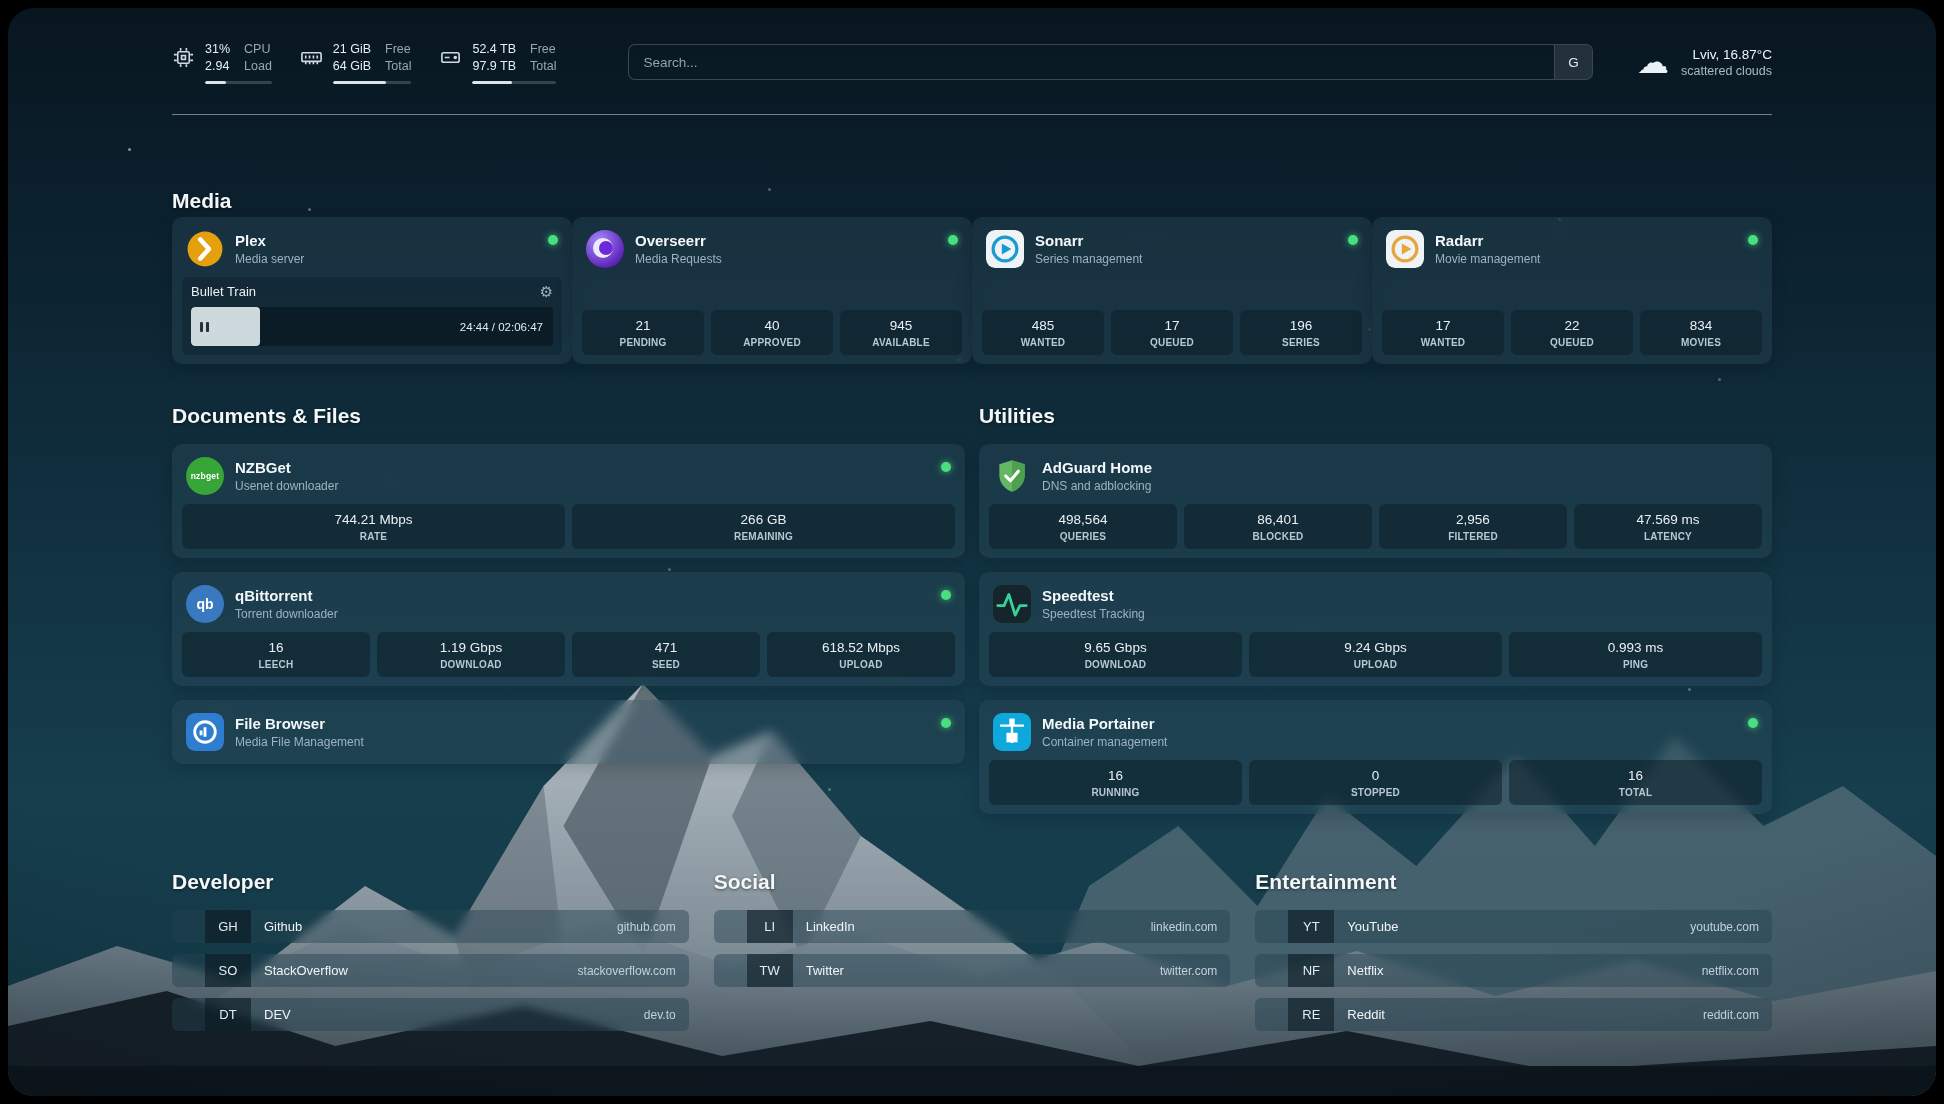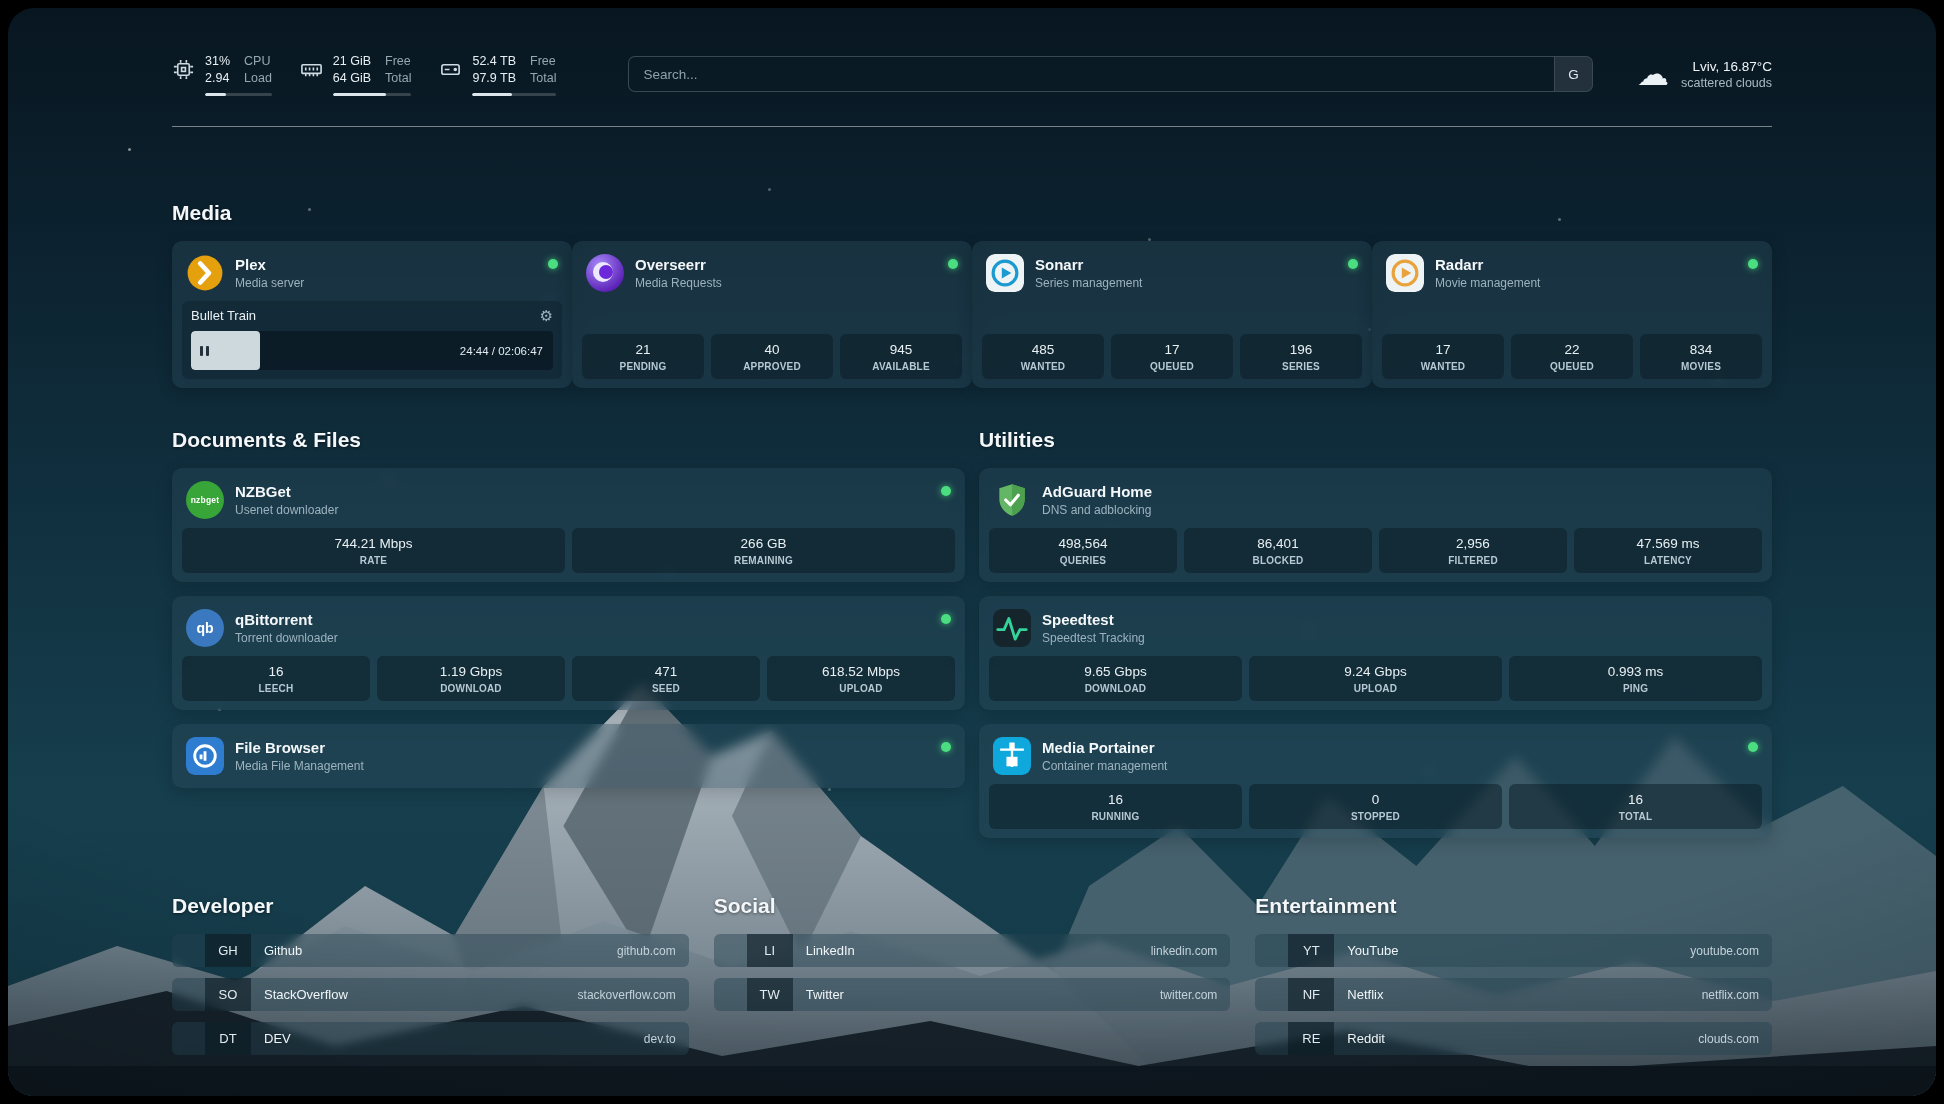--- a/index.html
+++ b/index.html
@@ -14,21 +14,21 @@
       830px 210px rgba(255,255,255,.4), 1020px 90px rgba(255,255,255,.3), 1240px 180px rgba(255,255,255,.4),
       1430px 70px rgba(255,255,255,.35), 1590px 230px rgba(255,255,255,.3), 260px 330px rgba(255,255,255,.35),
       540px 420px rgba(255,255,255,.3), 760px 520px rgba(255,255,255,.35), 980px 380px rgba(255,255,255,.3),
       1180px 480px rgba(255,255,255,.35), 1380px 400px rgba(255,255,255,.3), 1560px 540px rgba(255,255,255,.35),
       90px 560px rgba(255,255,255,.3), 700px 640px rgba(255,255,255,.3), 1300px 620px rgba(255,255,255,.3); }
   .vignette { position:absolute; inset:0; pointer-events:none;
     background:radial-gradient(120% 95% at 50% 38%, rgba(0,0,0,0) 55%, rgba(0,0,0,.38) 100%); }
   .content { position:relative; z-index:3; padding:0 164px; }
 
   
-  .topbar { display:flex; align-items:center; margin-top:40px; height:52px; }
+  .topbar { display:flex; align-items:center; margin-top:28px; height:52px; }
   .res-widget { display:flex; align-items:flex-start; gap:10px; margin-right:28px; }
   .res-icon { width:23px; height:23px; color:#cfdbe2; margin-top:5px; }
   .res-icon svg { width:100%; height:100%; }
   .res-body { display:flex; flex-direction:column; }
   .res-cols { display:flex; gap:14px; }
   .res-col { display:flex; flex-direction:column; }
   .res-val { font-size:12.5px; color:#e8eff3; line-height:1.4; }
   .res-label { font-size:12.5px; color:#94a8b2; line-height:1.4; }
   .res-bar { margin-top:5px; height:3px; border-radius:2px; background:rgba(255,255,255,.18); overflow:hidden; }
   .res-fill { height:100%; background:#dde6ea; border-radius:2px; }
@@ -44,21 +44,21 @@
   .weather-icon { font-size:32px; color:#eaf1f5; line-height:1; }
   .weather-text { display:flex; flex-direction:column;text-align:right; }
   .weather-loc { font-size:13.5px; color:#f0f5f8; }
   .weather-cond { font-size:12.5px; color:#a8bbc5; margin-top:2px; }
 
   .divider { height:1px; background:rgba(255,255,255,.45); margin-top:26px; }
 
   
   .section-title { font-size:21px; font-weight:600; color:#f3f7f9; text-shadow:0 1px 3px rgba(0,0,0,.5); }
   .media-title { margin-top:74px; }
-  .media-grid { display:grid; grid-template-columns:repeat(4,1fr); margin-top:16px; }
+  .media-grid { display:grid; grid-template-columns:repeat(4,1fr); margin-top:4px; }
 
   .card { background:rgba(44,76,92,.38); border-radius:10px; padding:9px 10px; position:relative;
     box-shadow:0 4px 16px rgba(0,0,0,.18); backdrop-filter:blur(6px); display:flex; flex-direction:column; cursor:pointer; }
   .card-head { display:flex; align-items:center; gap:11px; padding:4px 4px 9px; }
   .svc-icon { width:38px; height:38px; border-radius:9px; flex-shrink:0; display:flex; align-items:center; justify-content:center; overflow:hidden; }
   .svc-icon svg { width:100%; height:100%; display:block; }
   .svc-meta { flex:1; min-width:0; }
   .svc-name { font-size:15px; font-weight:600; color:#f4f8fa; }
   .svc-sub { font-size:12px; color:#9db3bf; margin-top:3px; }
   .status-dot { width:10px; height:10px; border-radius:50%; background:#4ade80; box-shadow:0 0 7px rgba(74,222,128,.8); align-self:flex-start; margin-top:5px; }
@@ -564,19 +564,19 @@
           <span class="bm-url">youtube.com</span>
         </div>
         <div class="bm-row">
           <span class="bm-abbr">NF</span>
           <span class="bm-name">Netflix</span>
           <span class="bm-url">netflix.com</span>
         </div>
         <div class="bm-row">
           <span class="bm-abbr">RE</span>
           <span class="bm-name">Reddit</span>
-          <span class="bm-url">clouds.com</span>
+          <span class="bm-url">reddit.com</span>
         </div>
       </div>
     </div>
 
   </div>
 </div>
 
 </body></html>

